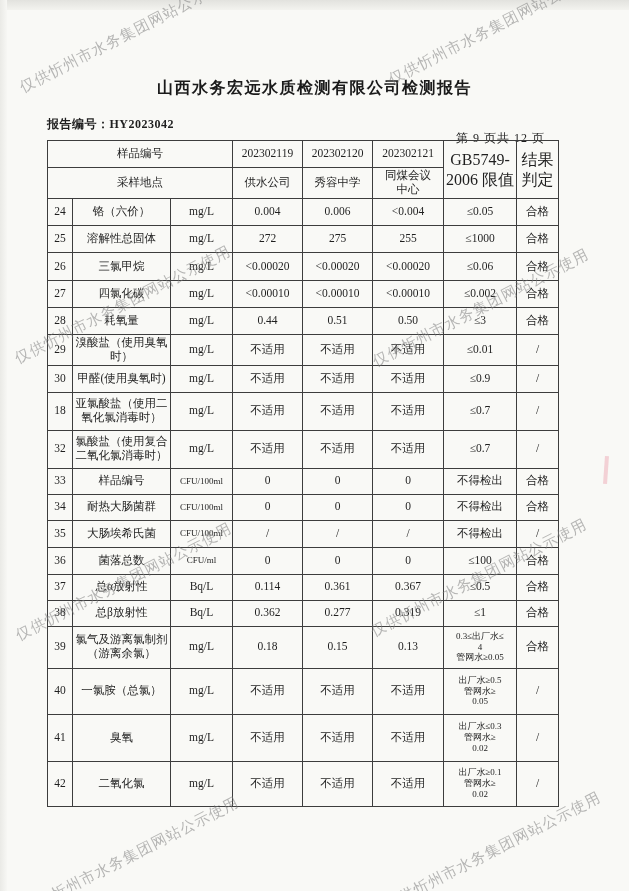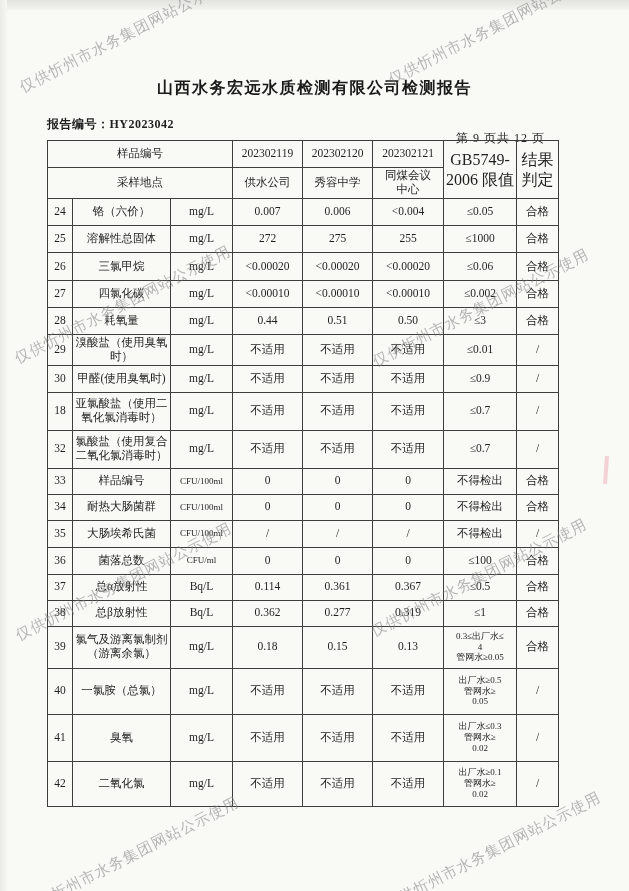--- a/index.html
+++ b/index.html
@@ -106,21 +106,21 @@
       <th class="pre">秀容中学</th>
       <th class="pre">同煤会议
 中心</th>
     </tr>
   </thead>
   <tbody>
       <tr style="height: 27px;">
         <td class="c-no">24</td>
         <td class="c-name">铬（六价）</td>
         <td class="c-unit">mg/L</td>
-        <td class="c-val">0.007</td>
+        <td class="c-val">0.004</td>
         <td class="c-val">0.006</td>
         <td class="c-val">&lt;0.004</td>
         <td class="c-limit pre">≤0.05</td>
         <td class="c-result">合格</td>
       </tr>
       <tr style="height: 27px;">
         <td class="c-no">25</td>
         <td class="c-name">溶解性总固体</td>
         <td class="c-unit">mg/L</td>
         <td class="c-val">272</td>

